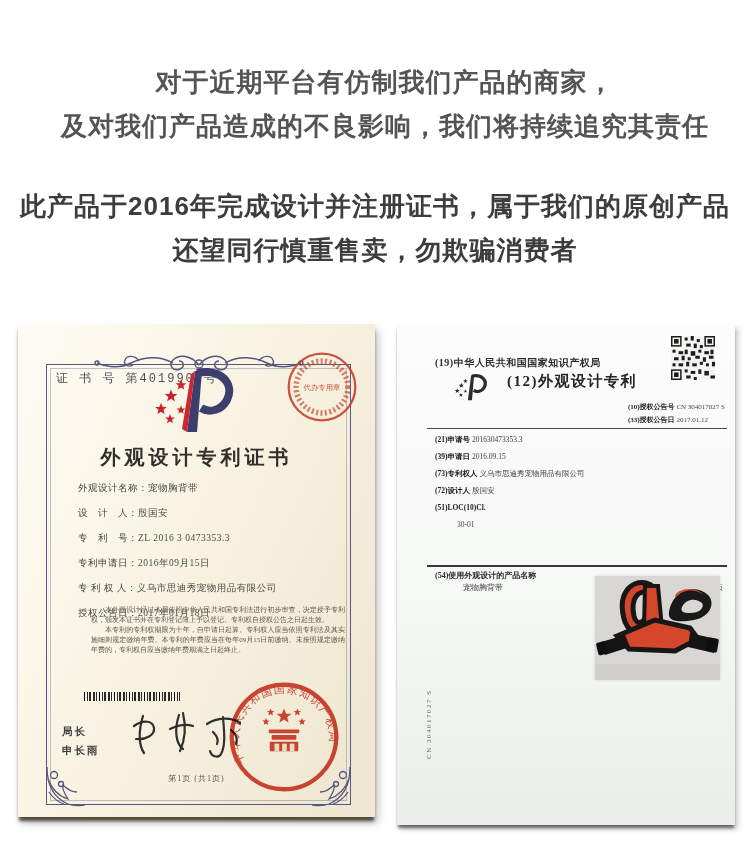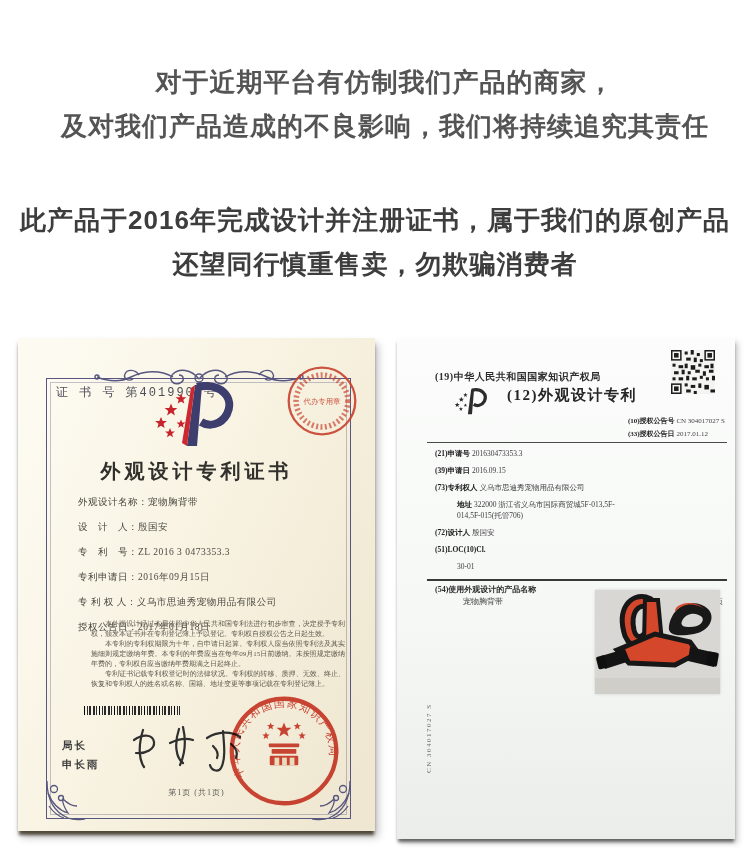--- a/index.html
+++ b/index.html
@@ -2,21 +2,21 @@
 <html><head>
 <meta charset="utf-8">
 <style>
   * { margin:0; padding:0; box-sizing:border-box; }
   html,body { width:750px; height:863px; background:#ffffff; overflow:hidden;
     font-family:"Liberation Sans", sans-serif; }
 
   
   .notice { text-align:center; font-weight:bold; }
   .notice-1 { margin-top:60px; color:#545454; font-size:26px; line-height:44px; letter-spacing:1px;padding-left:20px; }
-  .notice-2 { margin-top:50px; color:#3d3d3d; font-size:26px; line-height:44px; letter-spacing:1px; }
+  .notice-2 { margin-top:36px; color:#3d3d3d; font-size:26px; line-height:44px; letter-spacing:1px; }
 
   
   .certs-row { position:relative; margin-top:52px; height:510px; }
 
   
   .cert-left { position:absolute; left:18px; top:0; width:357px; height:493px;
     background:linear-gradient(115deg,#fdfaf1 8%,#f8f3e2 45%,#efe7d1 92%);
     box-shadow:0 5px 3px -1px rgba(50,42,25,0.8), 3px 6px 8px rgba(0,0,0,0.25); }
   .cert-frame { position:absolute; left:28px; right:24px; top:40px; bottom:12px;
     border:1.5px solid #56567f; outline:1px solid rgba(86,86,127,0.35); outline-offset:-5px; }
@@ -170,21 +170,20 @@
         <div class="cert-field"><span class="lab">设　计　人：</span><span>殷国安</span></div>
         <div class="cert-field"><span class="lab">专　利　号：</span><span>ZL 2016 3 0473353.3</span></div>
         <div class="cert-field"><span class="lab">专利申请日：</span><span>2016年09月15日</span></div>
         <div class="cert-field"><span class="lab">专 利 权 人：</span><span>义乌市思迪秀宠物用品有限公司</span></div>
         <div class="cert-field"><span class="lab">授权公告日：</span><span>2017年01月18日</span></div>
       </div>
 
       <div class="cert-body">
         <p>本外观设计经过本局依照中华人民共和国专利法进行初步审查，决定授予专利权，颁发本证书并在专利登记簿上予以登记。专利权自授权公告之日起生效。</p>
         <p>本专利的专利权期限为十年，自申请日起算。专利权人应当依照专利法及其实施细则规定缴纳年费。本专利的年费应当在每年09月15日前缴纳。未按照规定缴纳年费的，专利权自应当缴纳年费期满之日起终止。</p>
-        <p>专利证书记载专利权登记时的法律状况。专利权的转移、质押、无效、终止、恢复和专利权人的姓名或名称、国籍、地址变更等事项记载在专利登记簿上。</p>
       </div>
 
       <div class="barcode"></div>
 
       <div class="signer">
         <div>局长</div>
         <div>申长雨</div>
       </div>
 
       <svg class="signature" width="130" height="55" viewBox="0 0 130 55">
@@ -309,21 +308,20 @@
         <div><b>(10)授权公告号</b> <span>CN 304017027 S</span></div>
         <div><b>(33)授权公告日</b> <span>2017.01.12</span></div>
       </div>
 
       <div class="doc-rule-1"></div>
 
       <div class="doc-fields">
         <div class="doc-row"><b>(21)申请号</b> <span>201630473353.3</span></div>
         <div class="doc-row"><b>(39)申请日</b> <span>2016.09.15</span></div>
         <div class="doc-row"><b>(73)专利权人</b> <span>义乌市思迪秀宠物用品有限公司</span></div>
-        <div class="doc-row doc-addr"><b>地址</b> <span>322000 浙江省义乌市国际商贸城5F-013,5F-014,5F-015(托管706)</span></div>
         <div class="doc-row"><b>(72)设计人</b> <span>殷国安</span></div>
         <div class="doc-row"><b>(51)LOC(10)Cl.</b></div>
         <div class="doc-row doc-ind">30-01</div>
       </div>
 
       <div class="fig-note">图片或照片 4 幅  简要说明 1 页</div>
       <div class="doc-rule-2"></div>
 
       <div class="product-label">(54)使用外观设计的产品名称</div>
       <div class="product-name">宠物胸背带</div>

